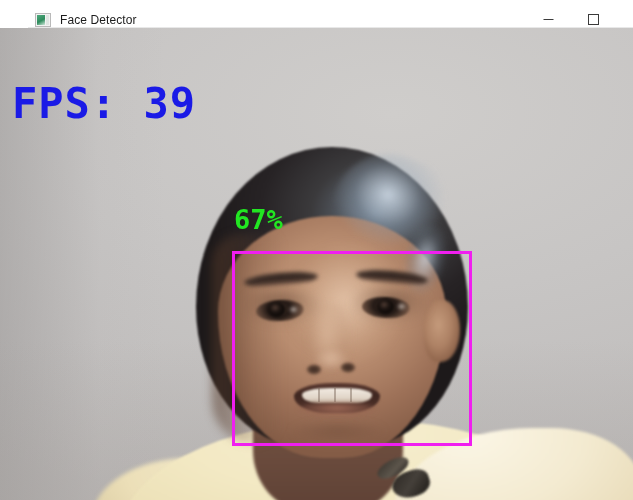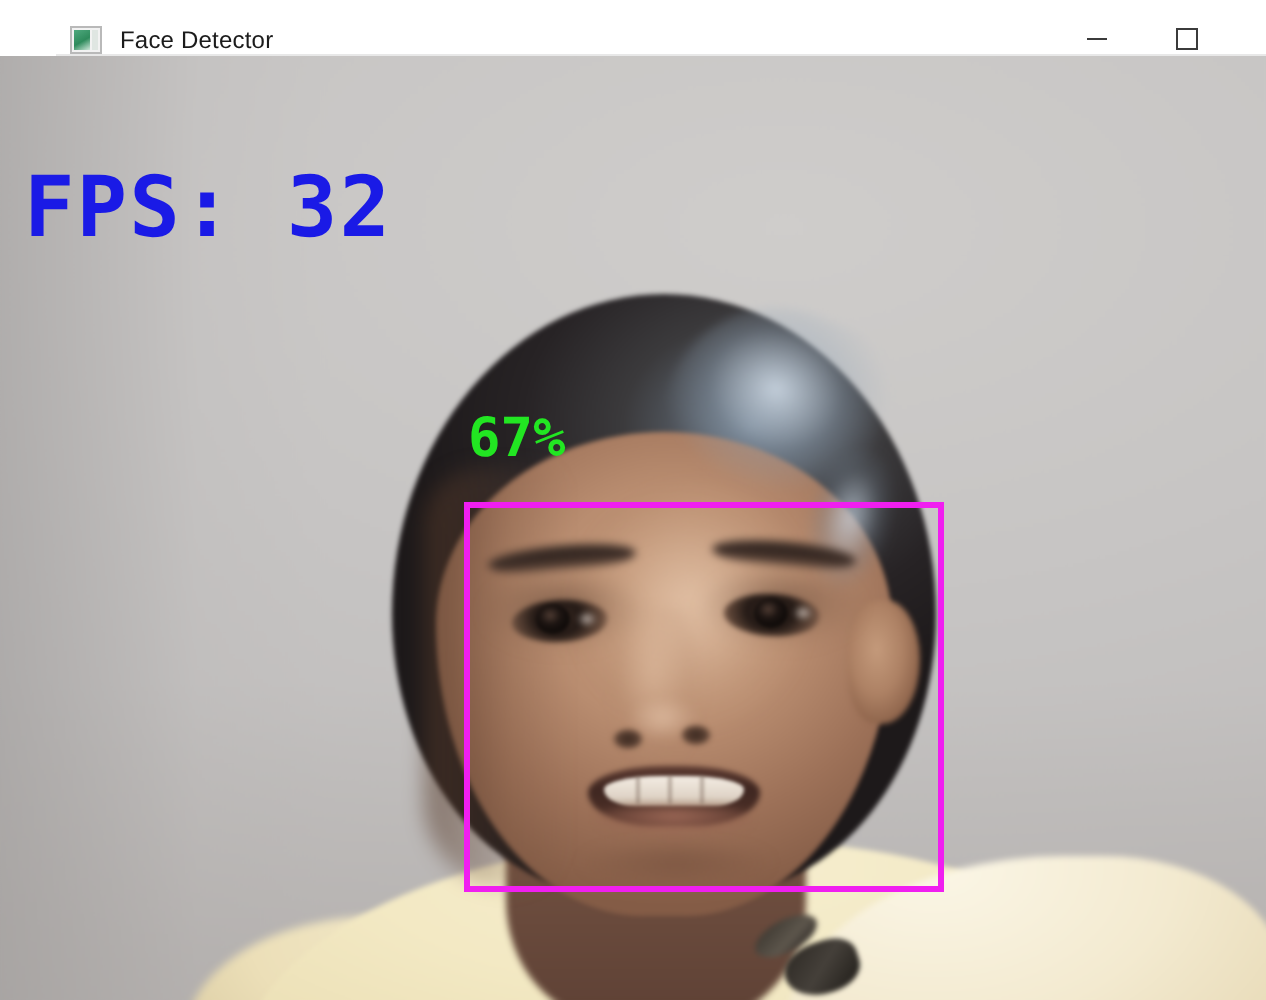--- a/index.html
+++ b/index.html
@@ -557,19 +557,19 @@
       <div class="teeth-gap" style="left:318px;"></div>
       <div class="teeth-gap" style="left:334px;"></div>
       <div class="teeth-gap" style="left:350px;"></div>
       <div class="lip-lower"></div>
       <div class="chin-shadow"></div>
     </div>
 
     <div class="softness"></div>
 
     <div class="overlay">
-      <div class="fps-label" style="color: rgb(26, 26, 230); left: 12px; top: 55px;">FPS: 32</div>
+      <div class="fps-label" style="color: rgb(26, 26, 230); left: 12px; top: 55px;">FPS: 39</div>
       <div class="conf-label" style="color: rgb(34, 230, 34); left: 234px; top: 178px;">67%</div>
       <div class="bbox" style="left: 232px; top: 223px; width: 240px; height: 195px; border: 3px solid rgb(240, 30, 240);"></div>
     </div>
 
   </div>
 </div>
 
 </body></html>

